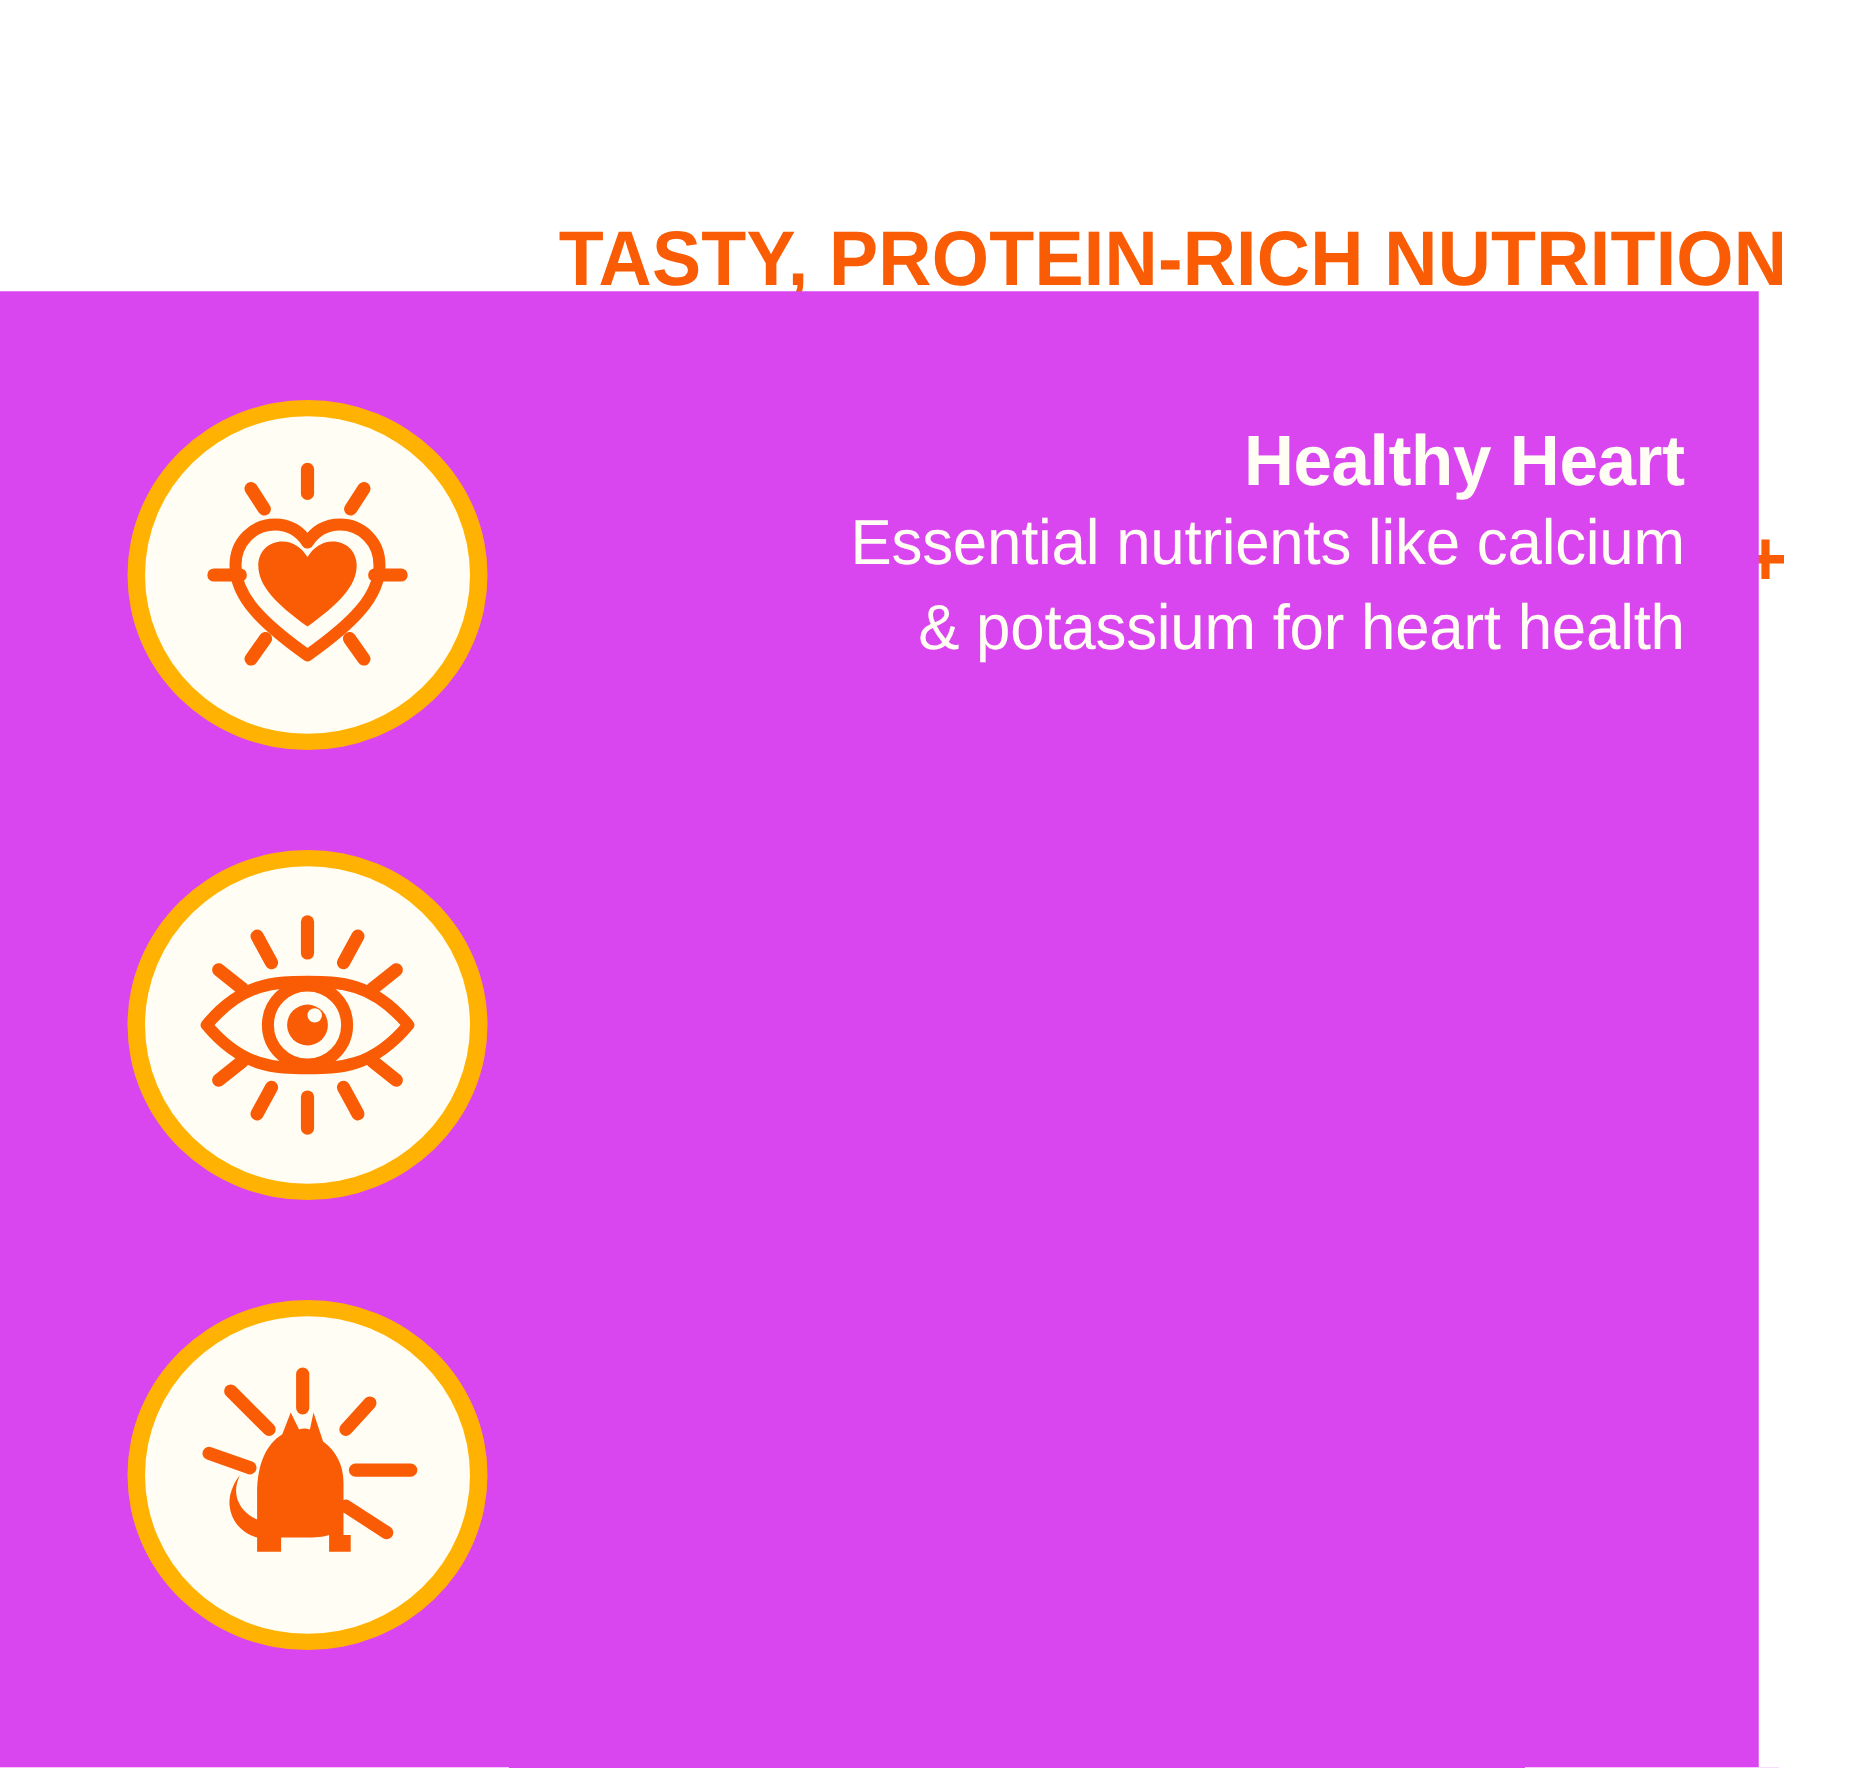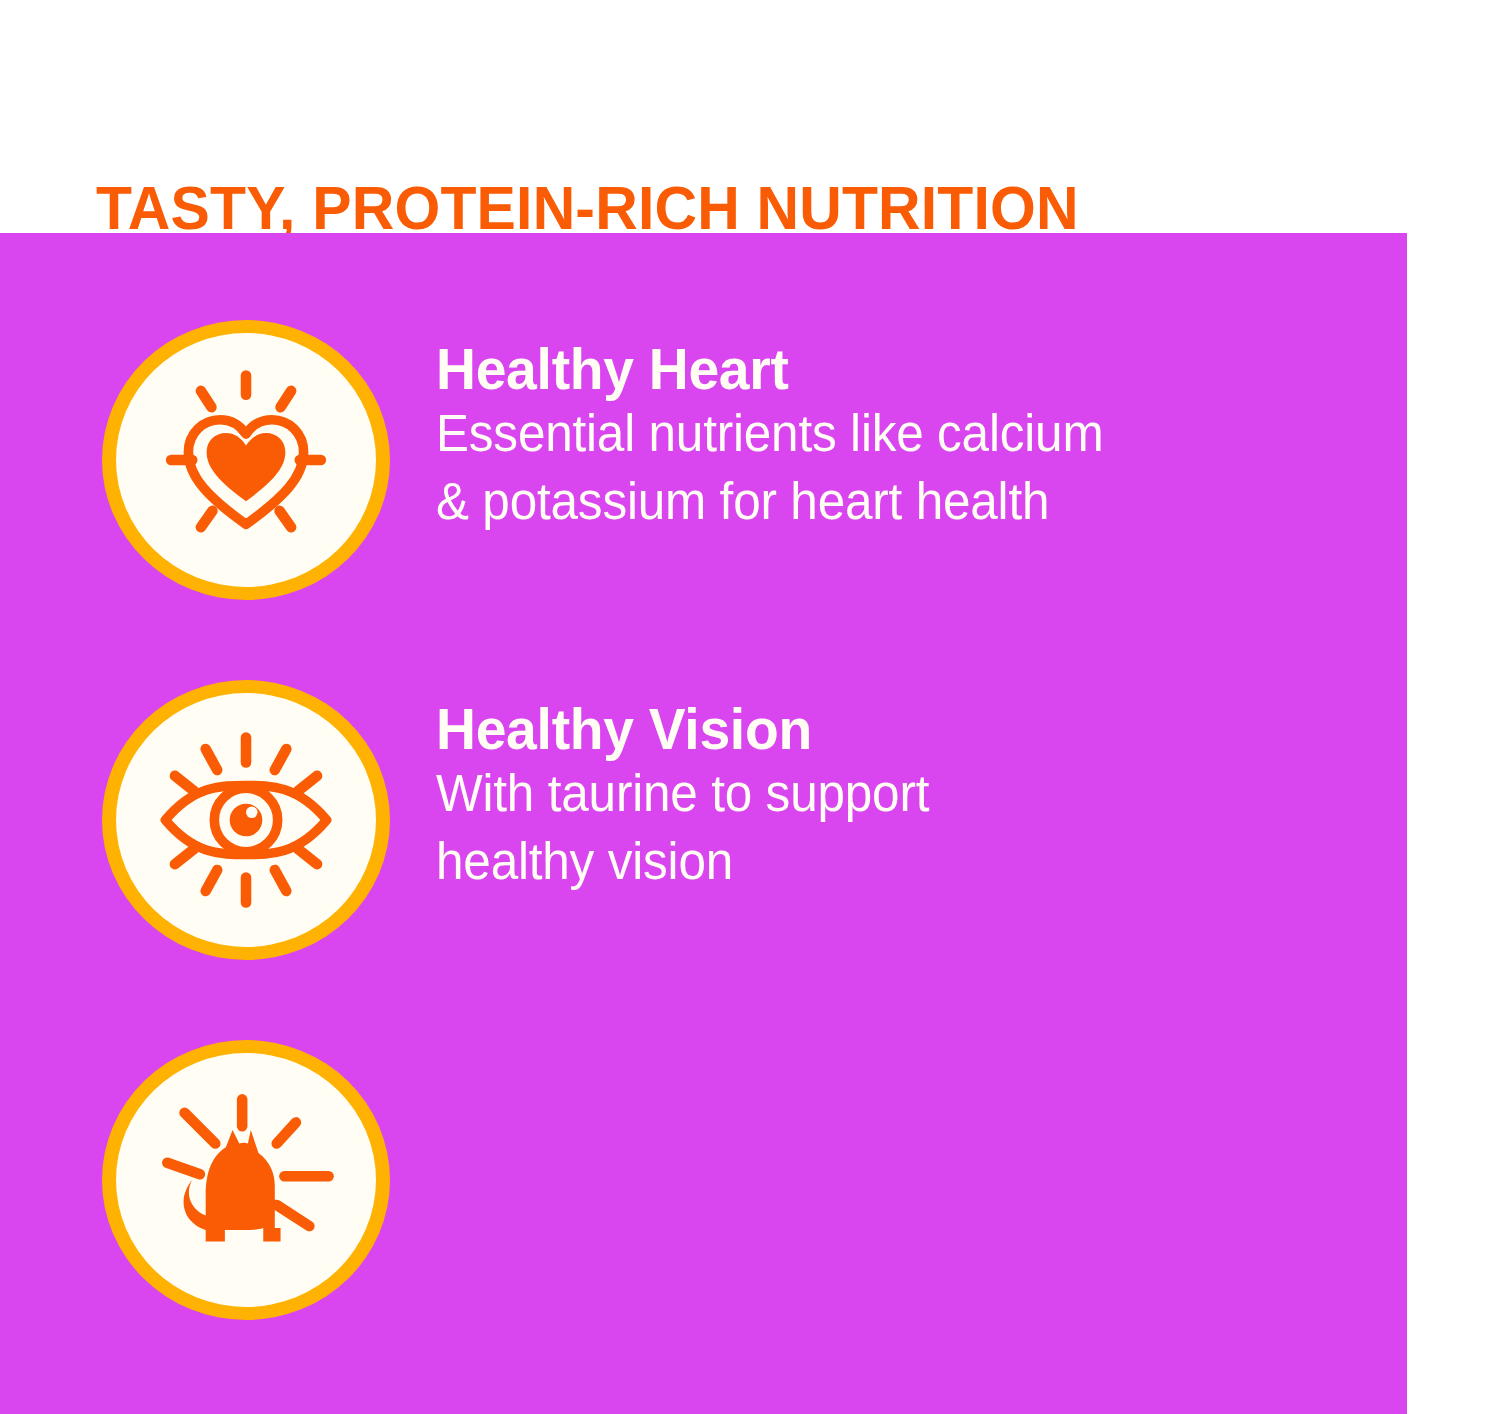--- a/index.html
+++ b/index.html
@@ -11,20 +11,21 @@
     font-family: "Liberation Sans", sans-serif;
     -webkit-font-smoothing: antialiased;
   }
 
   .page {
     position: relative;
     width: 1500px;
     height: 1414px;
     background: #ffffff;
     overflow: hidden;
+    text-align: right;
   }
 
   
   .header {
     position: absolute;
     left: 0;
     top: 0;
     width: 1500px;
     height: 233px;
     background: #ffffff;
@@ -201,27 +202,20 @@
               <line x1="26" y1="146" x2="46" y2="130"></line>
               <line x1="174" y1="146" x2="154" y2="130"></line>
             </g>
             <path d="M16 100 C 46 64 74 64 100 64 C 126 64 154 64 184 100 C 154 136 126 136 100 136 C 74 136 46 136 16 100 Z" fill="none" stroke="#f95c04" stroke-width="10" stroke-linejoin="round"></path>
             <circle cx="100" cy="100" r="33" fill="none" stroke="#f95c04" stroke-width="10"></circle>
             <circle cx="100" cy="100" r="17" fill="#f95c04"></circle>
             <circle cx="106" cy="92" r="6" fill="#fffdf4"></circle>
           </svg>
         </div>
       </div>
-      <div class="feature-text">
-        <p class="feature-title">Healthy Vision</p>
-        <p class="feature-desc">
-          <span class="desc-line">With taurine to support</span>
-          <span class="desc-line">healthy vision</span>
-        </p>
-      </div>
     </div>
 
     <div class="feature feature-3">
       <div class="badge">
         <div class="badge-ring"></div>
         <div class="badge-face"></div>
         <div class="badge-glyph">
           <svg viewBox="0 0 200 200" xmlns="http://www.w3.org/2000/svg">
             <g fill="none" stroke="#f95c04" stroke-width="11" stroke-linecap="round">
               <line x1="96" y1="16" x2="96" y2="44"></line>

